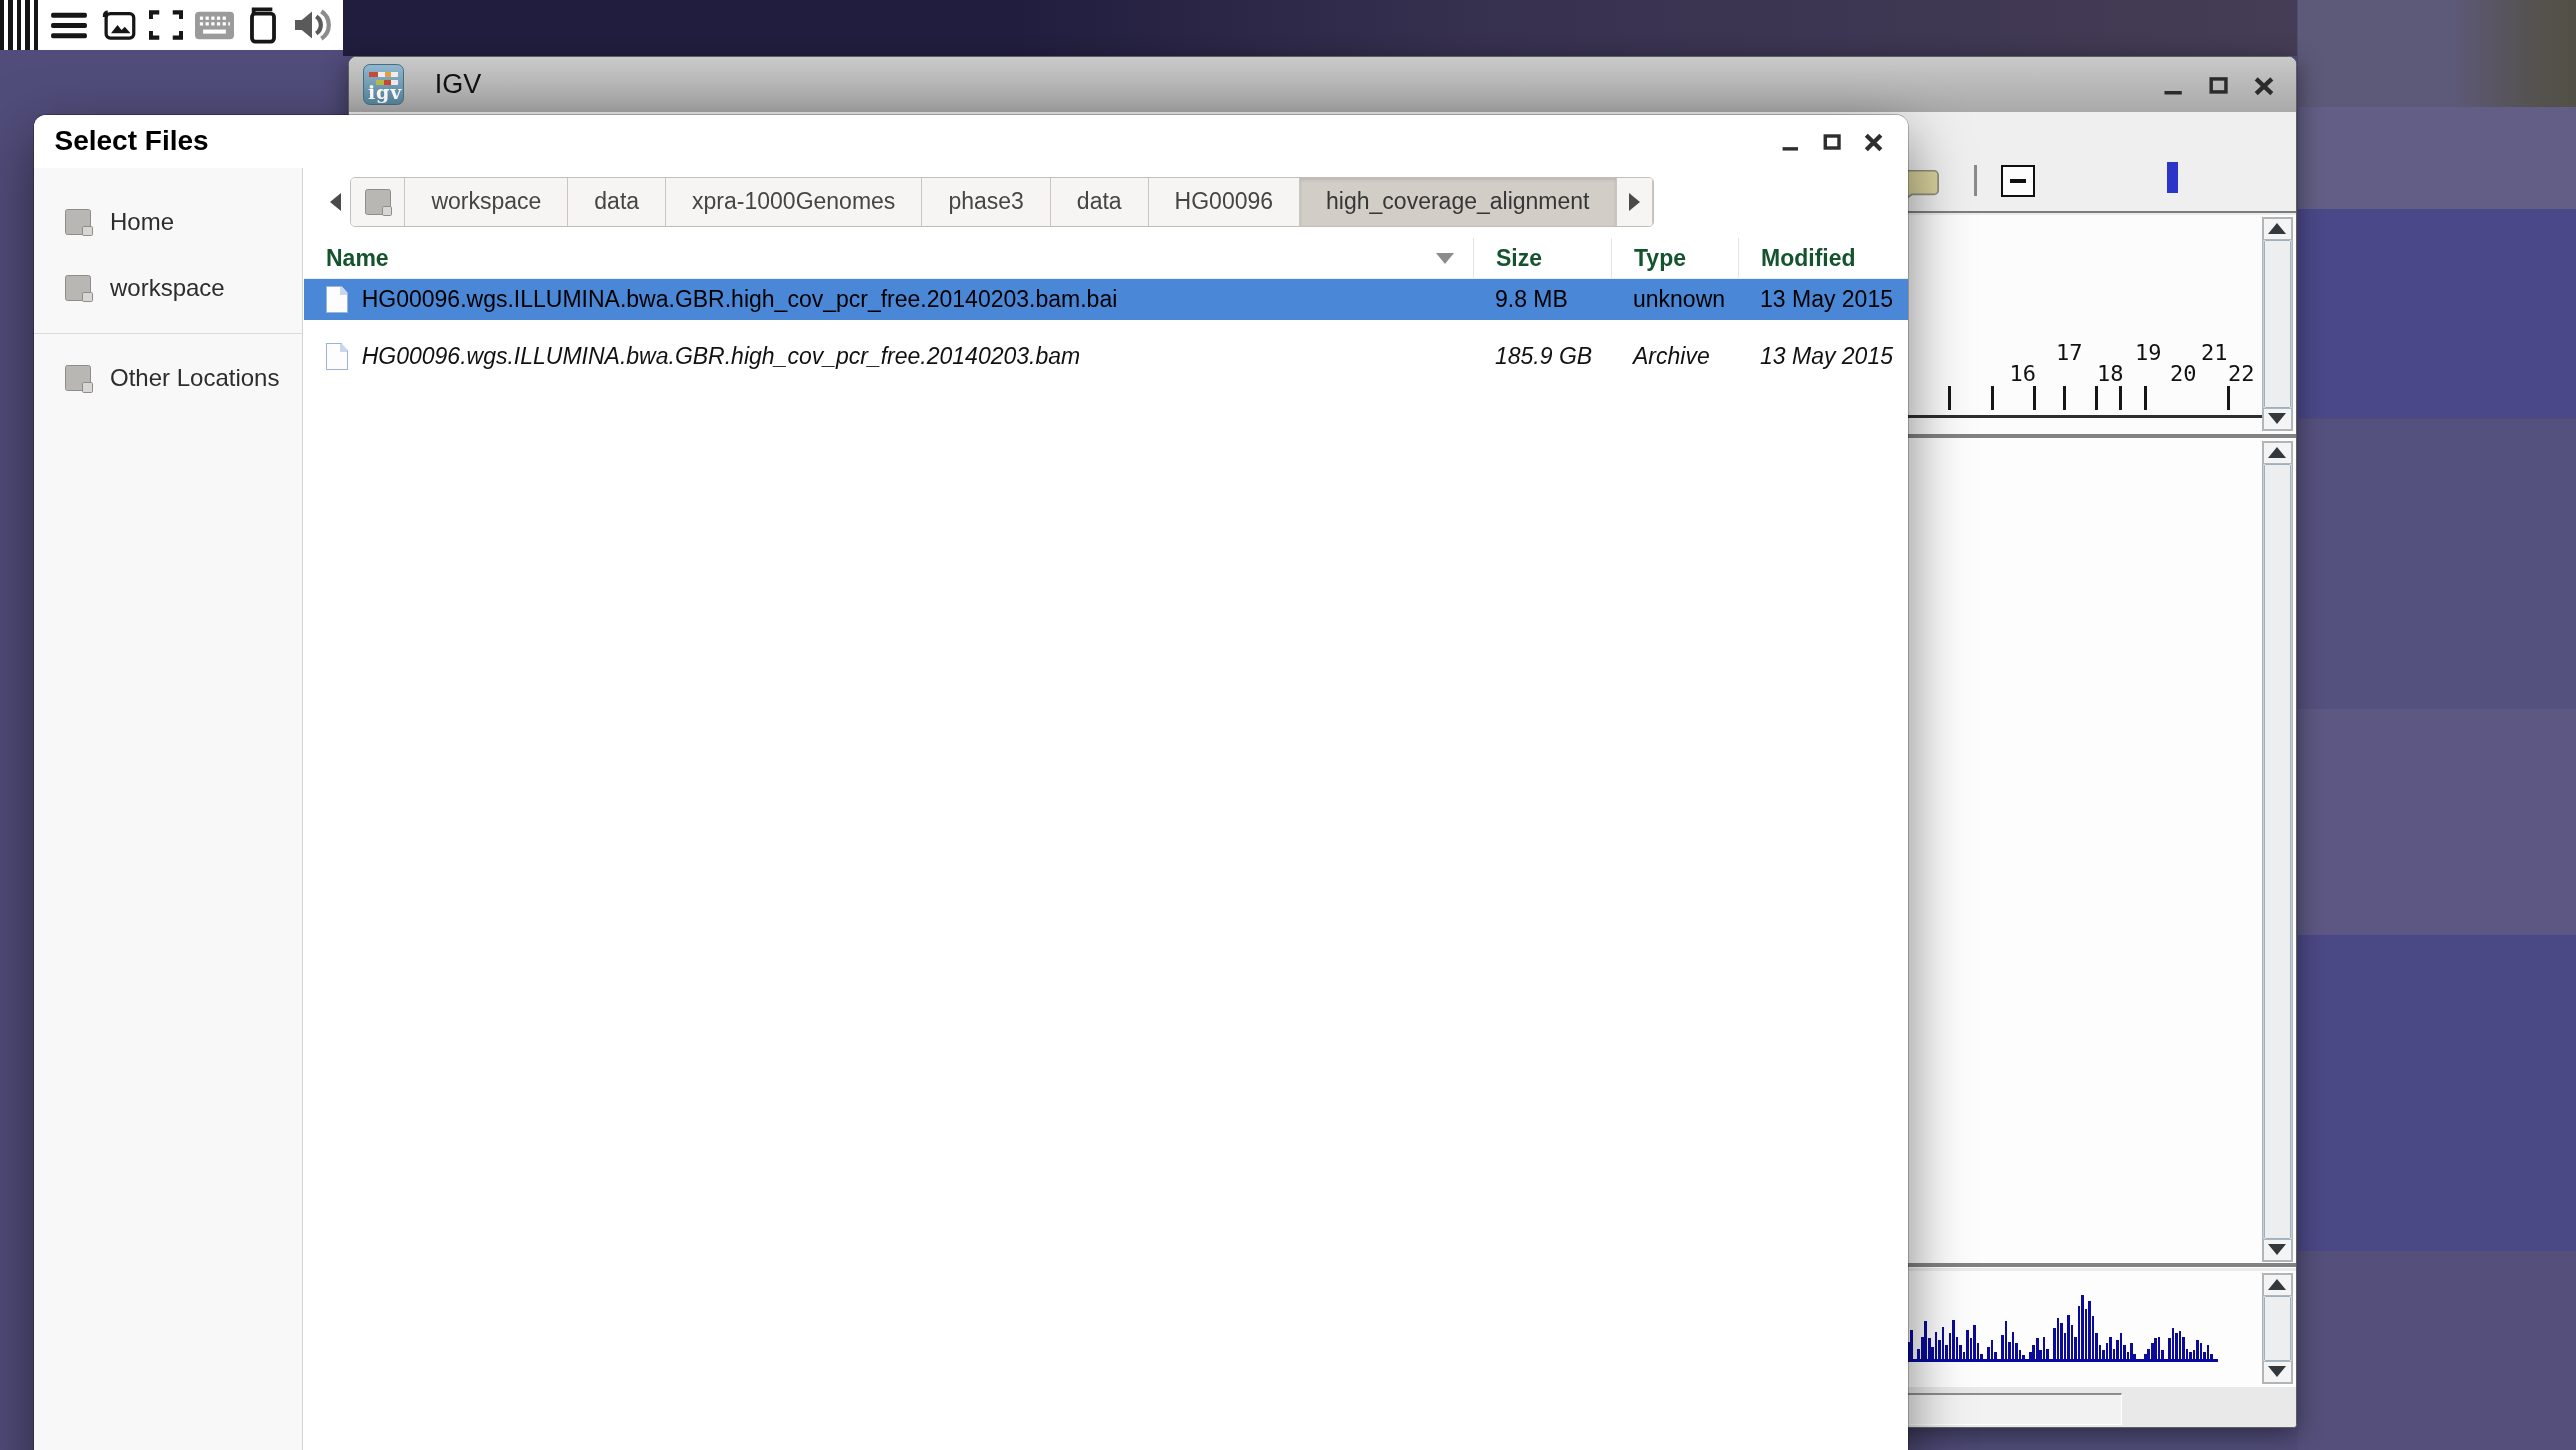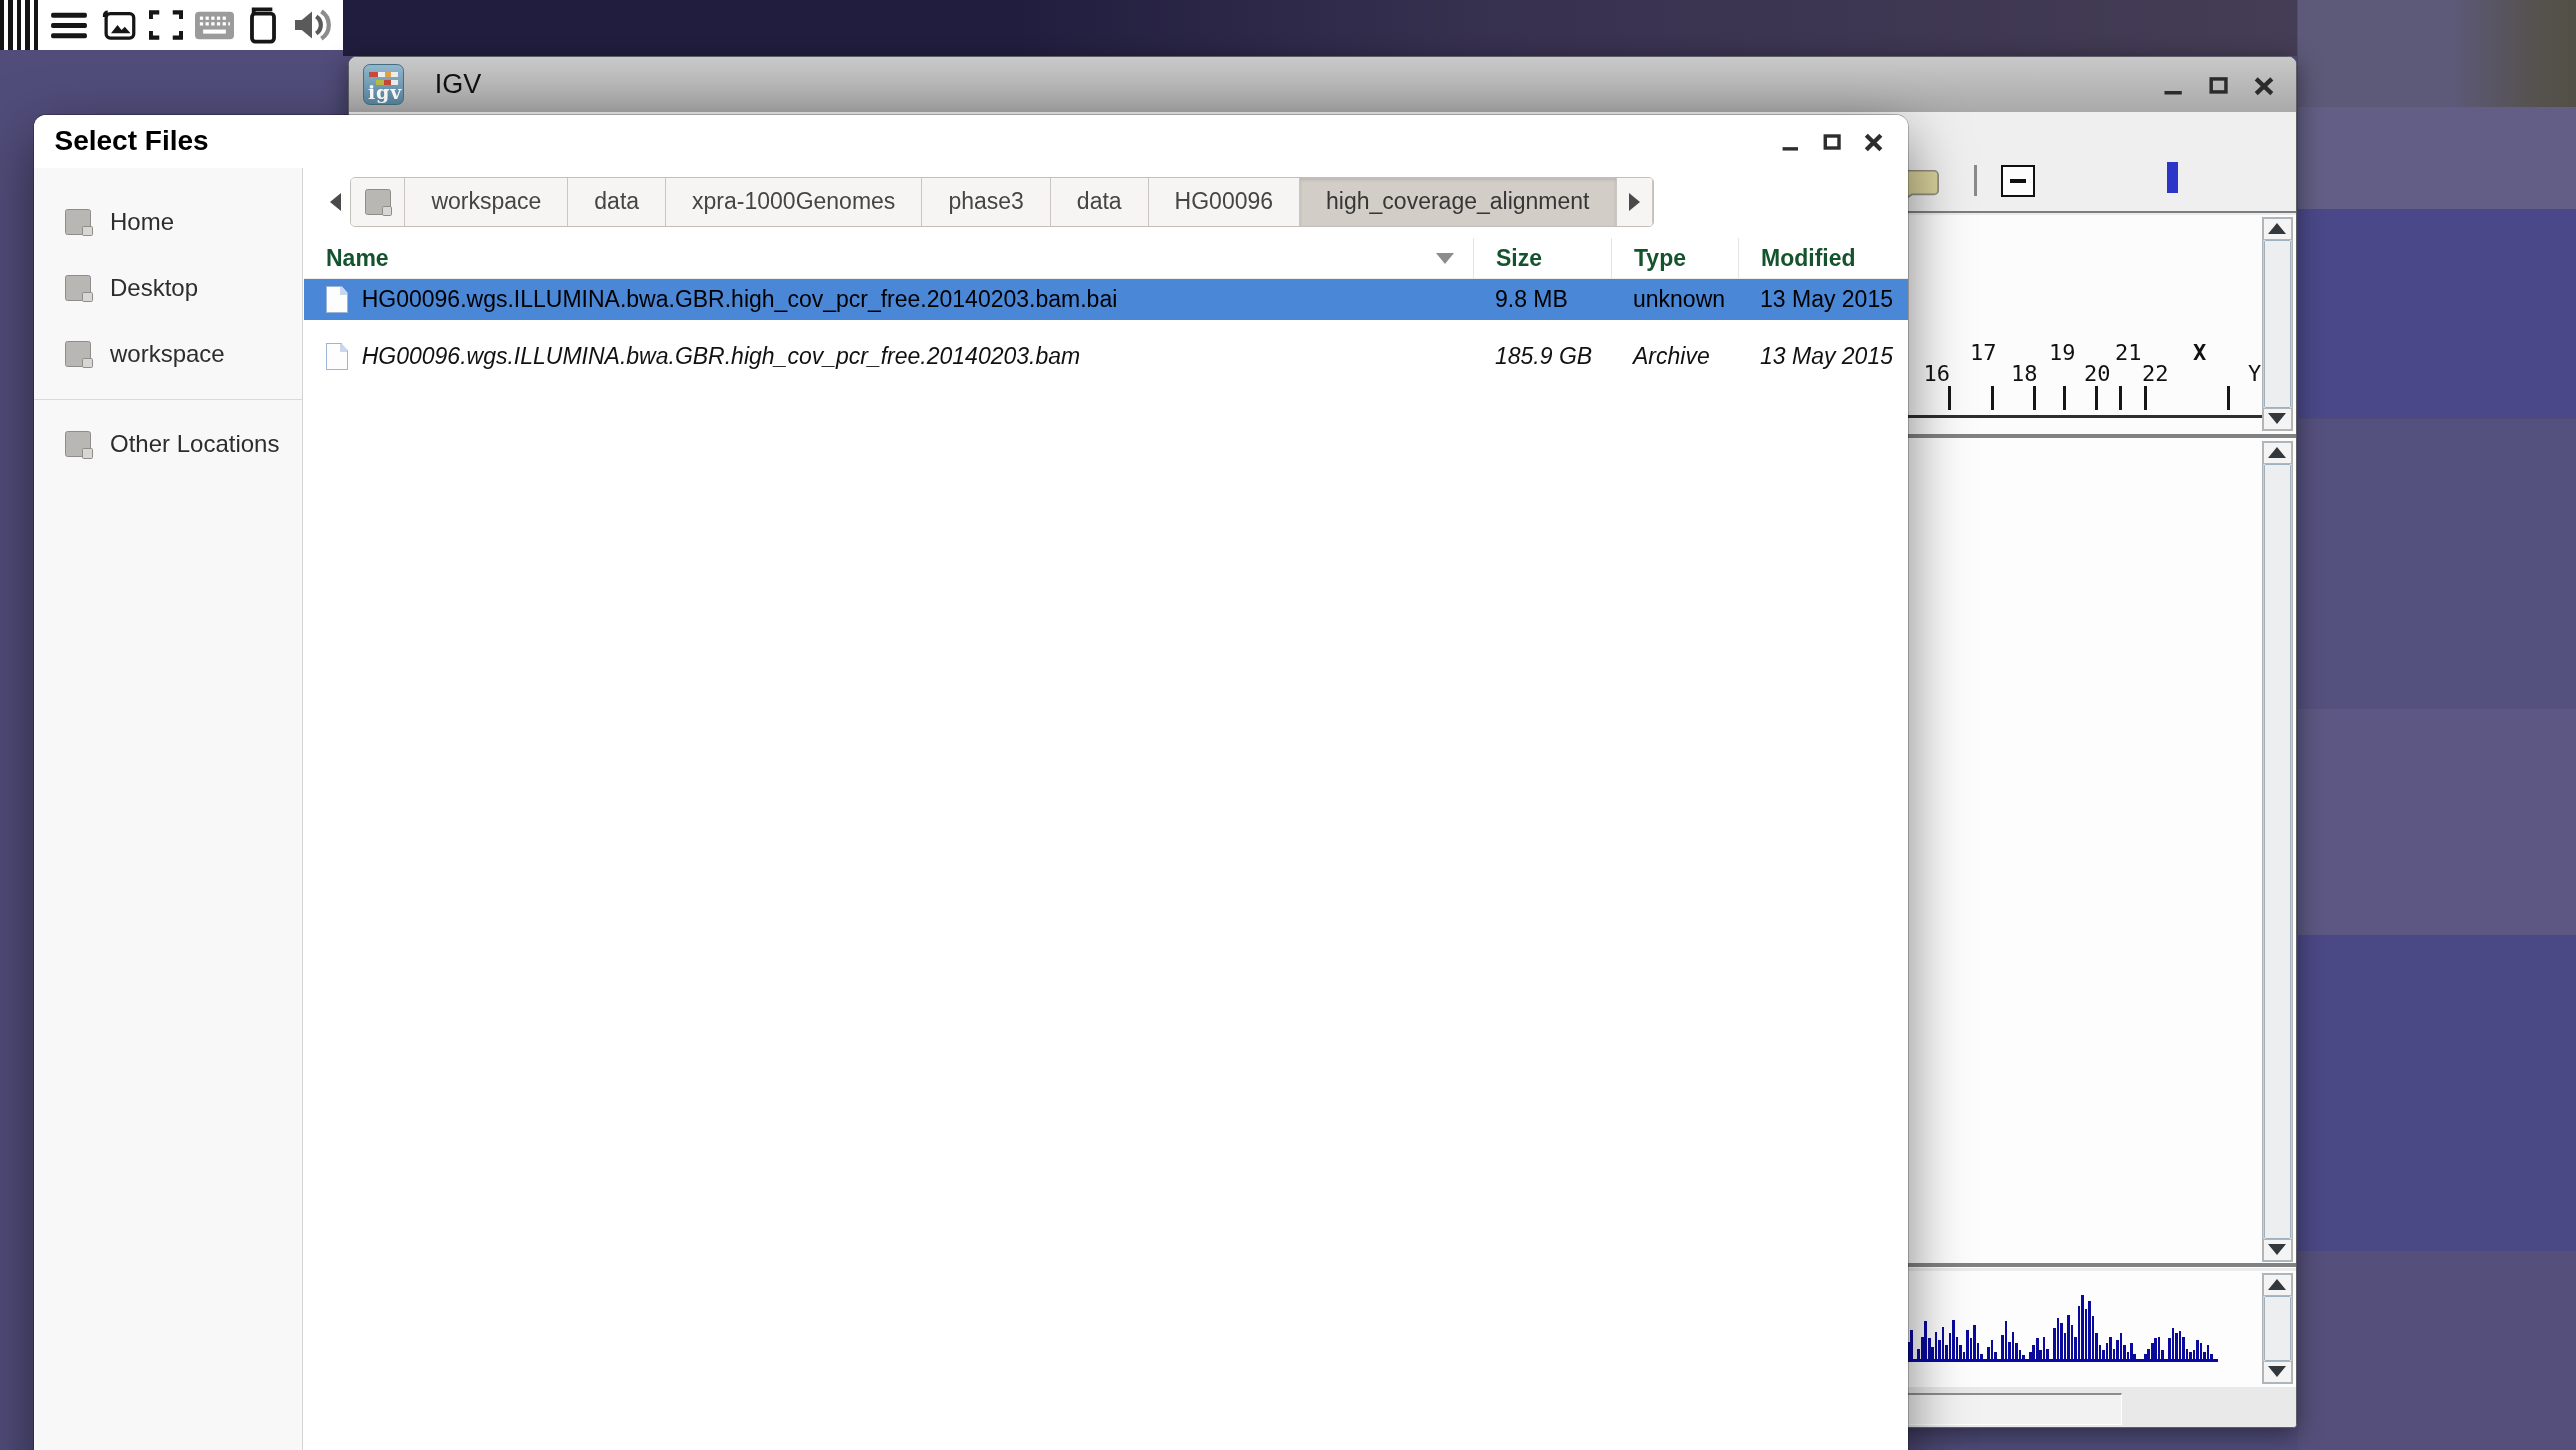--- a/index.html
+++ b/index.html
@@ -208,21 +208,21 @@
       <path d="M6 4 h40 a5 5 0 0 1 5 5 v18 a5 5 0 0 1 -5 5 H20 L5 42 l4-10 h-3 a5 5 0 0 1 -5-5 V9 a5 5 0 0 1 5-5 z" fill="#d9d29c" stroke="#8f8d7e" stroke-width="2"></path>
     </svg>
     <div class="tb-sep"></div>
     <div class="roi-box">
         <div class="minus"></div>
       </div>
     <div class="cursor-bar" style="background: rgb(43, 53, 200);"></div>
   </div>
 
   <div class="igv-ruler">
-    <div style="position:absolute;left:1566px;top:125px;width:359px;height:51px;">
+    <div style="position:absolute;left:1652px;top:125px;width:359px;height:51px;">
         <span class="chrom-label" style="left: 8.5px; top: 20.5px;">16</span>
         <span class="chrom-label" style="left: 55px; top: 0px;">17</span>
         <span class="chrom-label" style="left: 96px; top: 20.5px;">18</span>
         <span class="chrom-label" style="left: 134px; top: 0px;">19</span>
         <span class="chrom-label" style="left: 169px; top: 20.5px;">20</span>
         <span class="chrom-label" style="left: 200px; top: 0px;">21</span>
         <span class="chrom-label" style="left: 227px; top: 20.5px;">22</span>
         <span class="chrom-label" style="left: 278px; top: 0px; font-weight: bold;">X</span>
         <span class="chrom-label" style="left: 333px; top: 20.5px;">Y</span>
       </div>
@@ -400,24 +400,20 @@
           </svg>
         </span>
     </div>
   </div>
 
   <div class="dlg-sidebar">
     <div style="padding-top:20.5px;">
         <div class="side-item">
           <span class="side-icon"></span>
           <span>Home</span>
-        </div>
-        <div class="side-item">
-          <span class="side-icon"></span>
-          <span>Desktop</span>
         </div>
         <div class="side-item">
           <span class="side-icon"></span>
           <span>workspace</span>
         </div>
         <div class="side-sep"></div>
         <div class="side-item">
           <span class="side-icon"></span>
           <span>Other Locations</span>
         </div>

